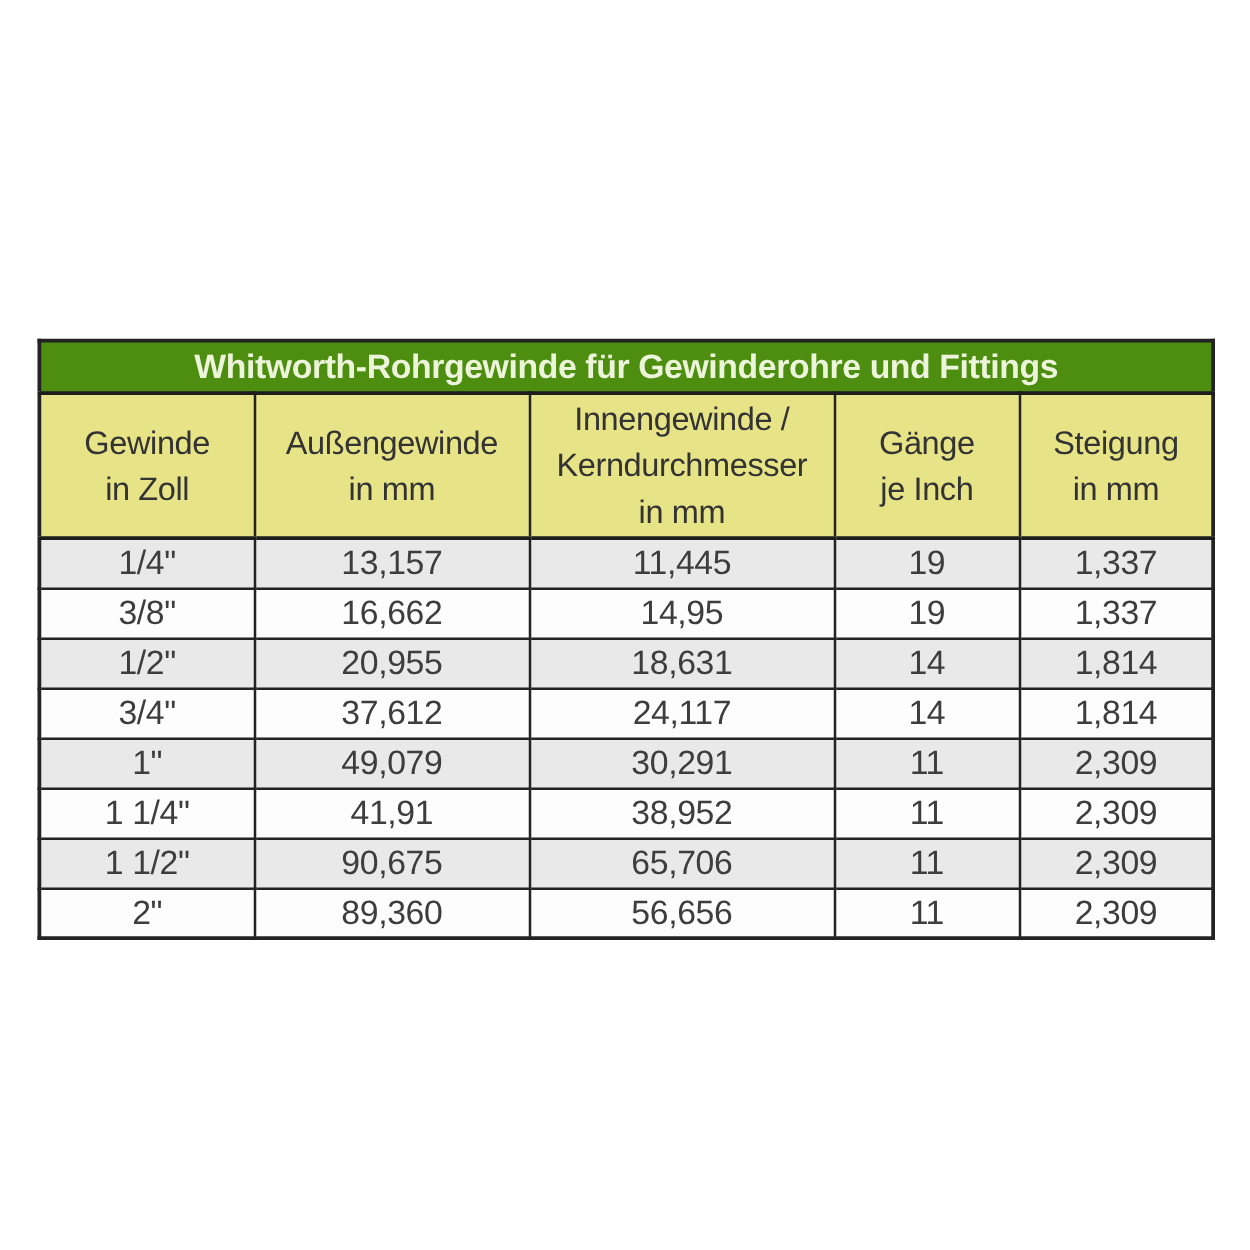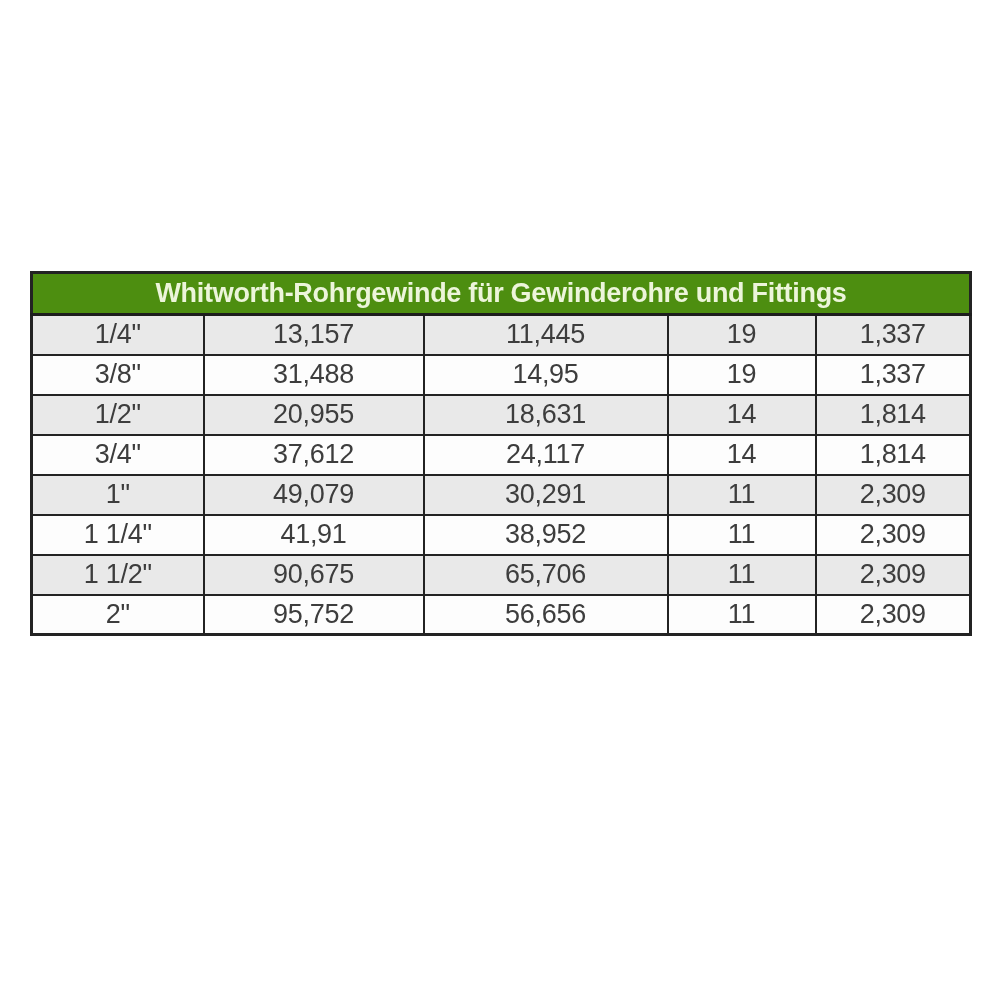--- a/index.html
+++ b/index.html
@@ -61,32 +61,45 @@
     <col style="width:172px">
     <col style="width:220px">
     <col style="width:244px">
     <col style="width:148px">
     <col style="width:155px">
   </colgroup>
   <thead>
     <tr class="title-row">
       <th colspan="5">Whitworth-Rohrgewinde für Gewinderohre und Fittings</th>
     </tr>
+    <tr class="header-row">
+      <th>Gewinde
+in Zoll</th>
+      <th>Außengewinde
+in mm</th>
+      <th>Innengewinde /
+Kerndurchmesser
+in mm</th>
+      <th>Gänge
+je Inch</th>
+      <th>Steigung
+in mm</th>
+    </tr>
   </thead>
   <tbody>
     <tr class="data-row alt">
       <td>1/4"</td>
       <td>13,157</td>
       <td>11,445</td>
       <td>19</td>
       <td>1,337</td>
     </tr>
     <tr class="data-row">
       <td>3/8"</td>
-      <td>31,488</td>
+      <td>16,662</td>
       <td>14,95</td>
       <td>19</td>
       <td>1,337</td>
     </tr>
     <tr class="data-row alt">
       <td>1/2"</td>
       <td>20,955</td>
       <td>18,631</td>
       <td>14</td>
       <td>1,814</td>
@@ -114,19 +127,19 @@
     </tr>
     <tr class="data-row alt">
       <td>1 1/2"</td>
       <td>90,675</td>
       <td>65,706</td>
       <td>11</td>
       <td>2,309</td>
     </tr>
     <tr class="data-row">
       <td>2"</td>
-      <td>95,752</td>
+      <td>89,360</td>
       <td>56,656</td>
       <td>11</td>
       <td>2,309</td>
     </tr>
   </tbody>
 </table>
 
 </body></html>

